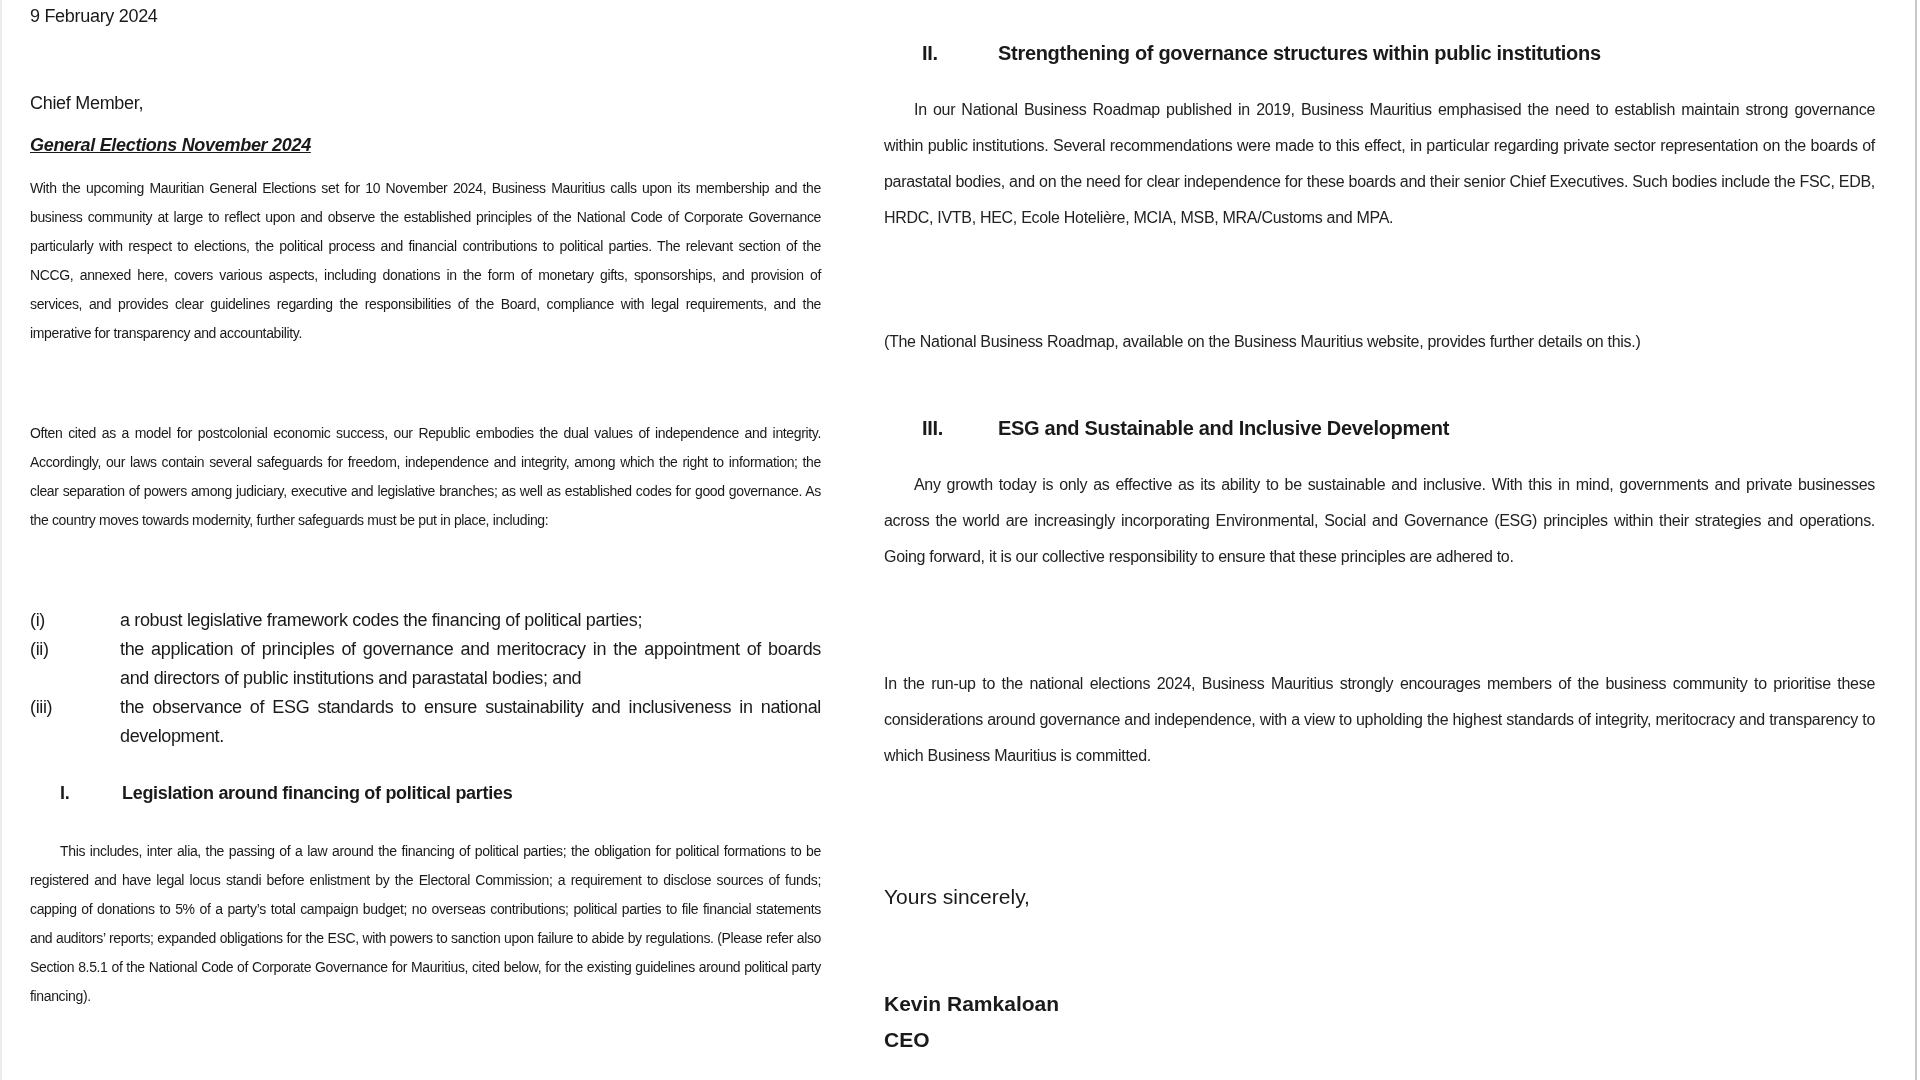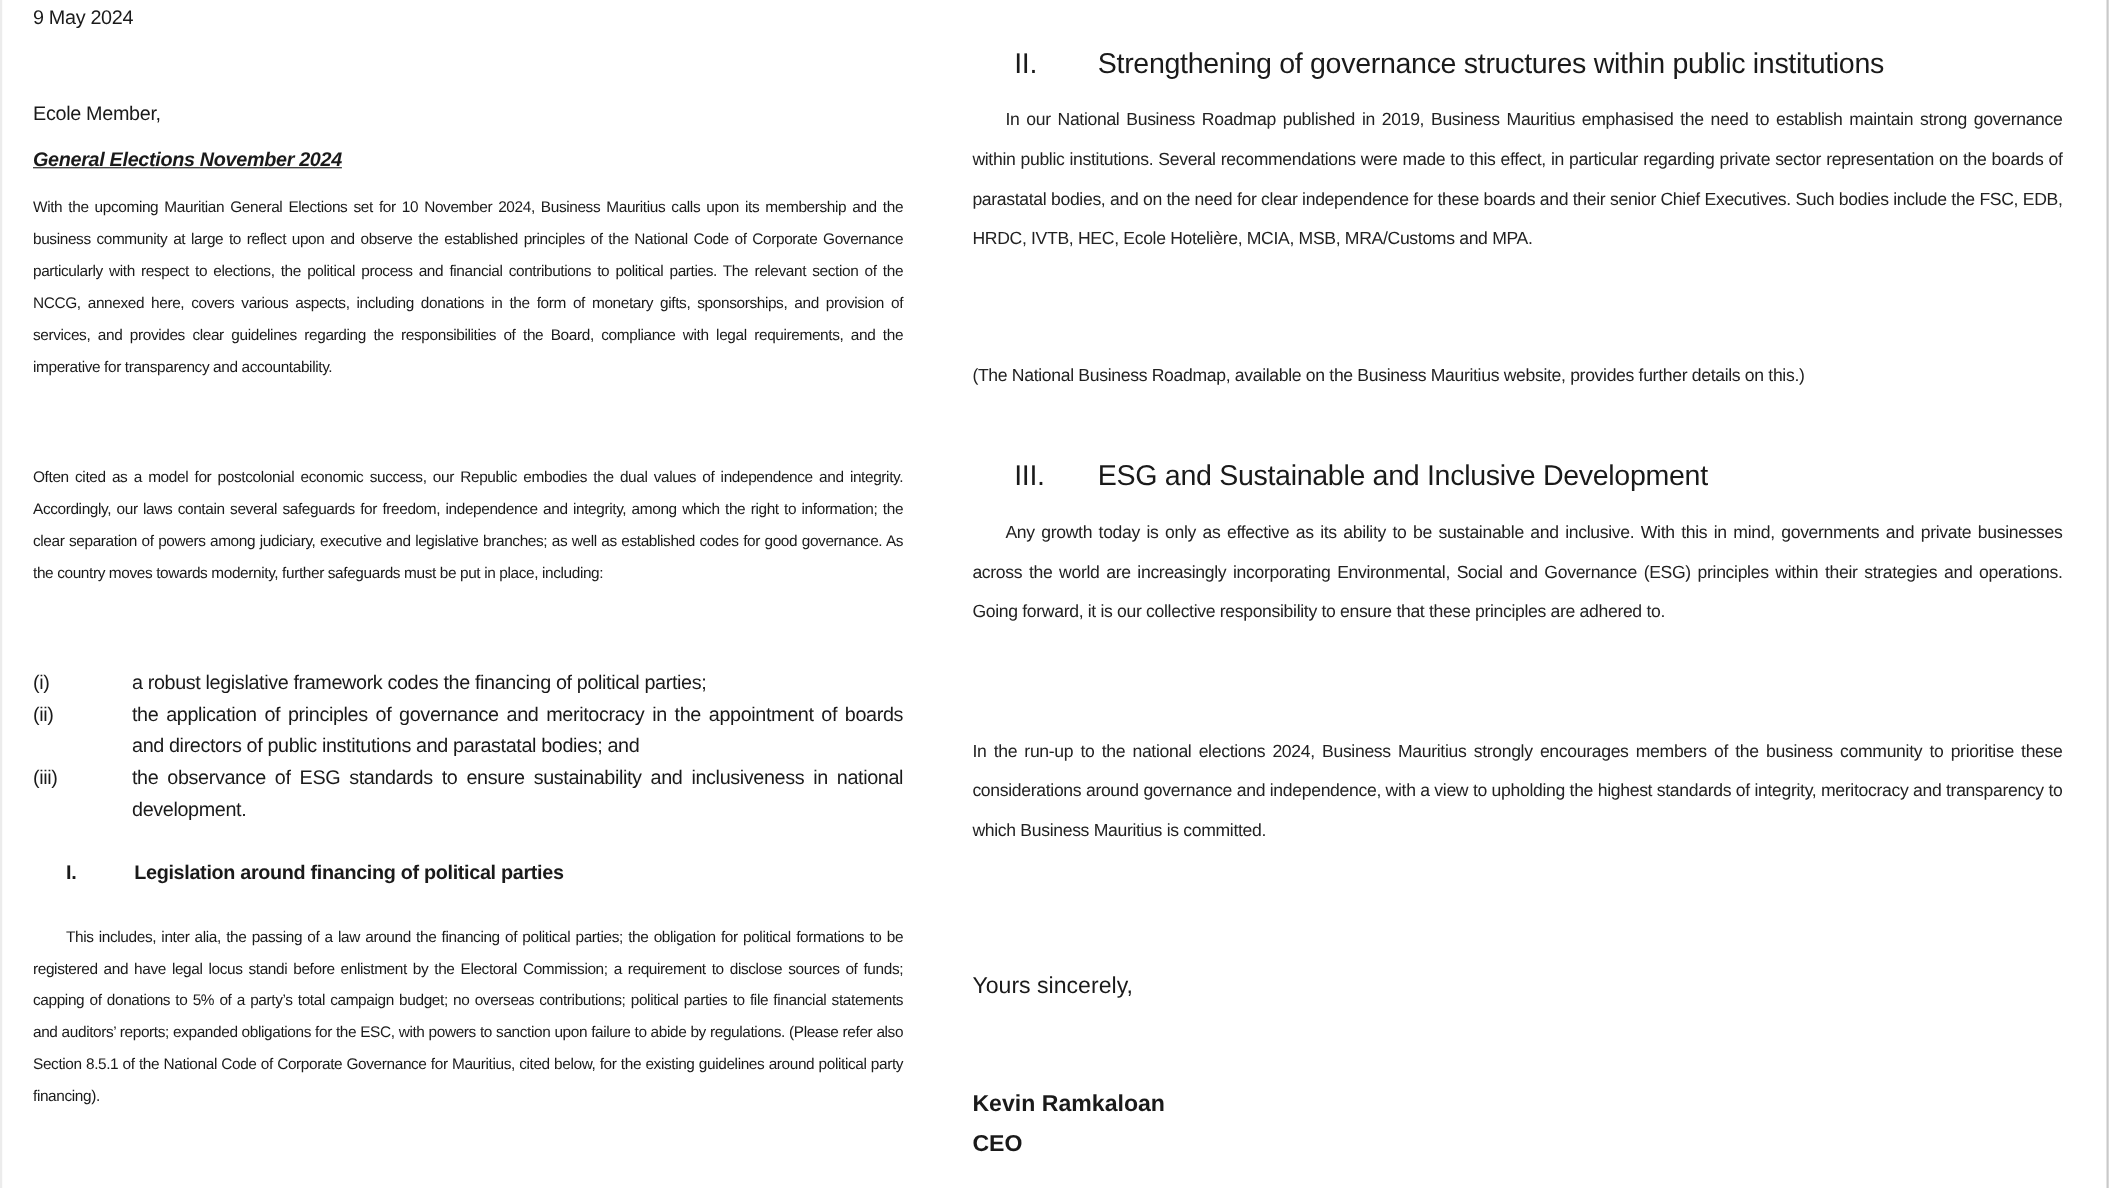--- a/index.html
+++ b/index.html
@@ -15,32 +15,32 @@
   .abs { position: absolute; }
   .small { font-size: 18px; letter-spacing: -0.3px; }
   .lp { font-size: 14px; line-height: 29px; text-align: justify; letter-spacing: -0.35px; margin: 0; }
   .rp { font-size: 16px; line-height: 36px; text-align: justify; letter-spacing: -0.3px; margin: 0; color: #222; }
   .indent { text-indent: 30px; }
   .ul-bold { font-weight: bold; text-decoration: underline; }
   .list-item { position: absolute; left: 0; width: 791px; font-size: 18px; line-height: 29px; letter-spacing: -0.35px; }
   .list-item .num { position: absolute; left: 30px; }
   .list-item .txt { position: absolute; left: 90px; width: 701px; text-align: justify; }
   .heading-l { position: absolute; font-size: 18px; font-weight: bold; letter-spacing: -0.3px; }
-  .heading-r { position: absolute; font-size: 26px; font-weight: normal; letter-spacing: -0.3px; }
+  .heading-r { position: absolute; font-size: 20px; font-weight: bold; letter-spacing: -0.3px; }
   .sig { font-size: 21px; }
 </style>
 </head>
 <body>
 
 <div class="left-edge"></div>
 <div class="right-edge"></div>
 
 <div class="col-left">
-  <div class="abs small" style="top:6px;">9 May 2024</div>
-  <div class="abs small" style="top:93px;">Ecole Member,</div>
+  <div class="abs small" style="top:6px;">9 February 2024</div>
+  <div class="abs small" style="top:93px;">Chief Member,</div>
   <div class="abs small ul-bold" style="top:135px;font-style:italic;">General Elections November 2024</div>
 
   <p class="abs lp" style="top:174px; width:791px;">With the upcoming Mauritian General Elections set for 10 November 2024, Business Mauritius calls upon its membership and the business community at large to reflect upon and observe the established principles of the National Code of Corporate Governance particularly with respect to elections, the political process and financial contributions to political parties. The relevant section of the NCCG, annexed here, covers various aspects, including donations in the form of monetary gifts, sponsorships, and provision of services, and provides clear guidelines regarding the responsibilities of the Board, compliance with legal requirements, and the imperative for transparency and accountability.</p>
   <p class="abs lp" style="top:419px; width:791px;">Often cited as a model for postcolonial economic success, our Republic embodies the dual values of independence and integrity. Accordingly, our laws contain several safeguards for freedom, independence and integrity, among which the right to information; the clear separation of powers among judiciary, executive and legislative branches; as well as established codes for good governance. As the country moves towards modernity, further safeguards must be put in place, including:</p>
 
   <div class="list-item" style="top:606px; left:-30px;">
     <span class="num">(i)</span>
     <span class="txt" style="left:120px; width:701px;">a robust legislative framework codes the financing of political parties;</span>
   </div>
   <div class="list-item" style="top:635px; left:-30px;">

